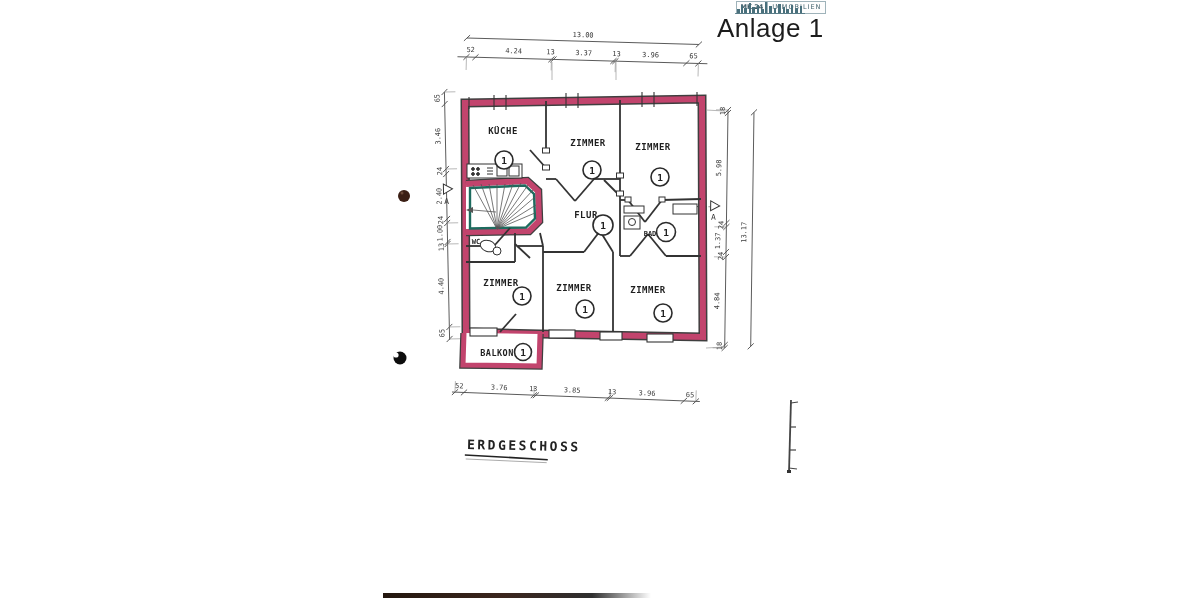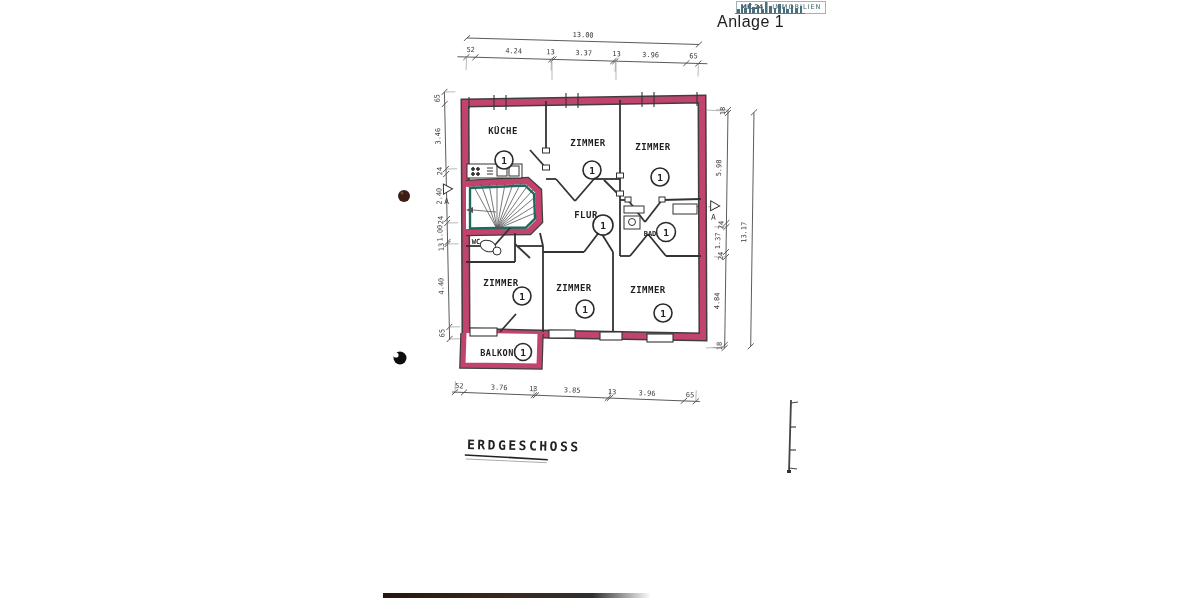--- a/index.html
+++ b/index.html
@@ -3,21 +3,21 @@
 <meta charset="utf-8">
 <style>
   html,body{margin:0;padding:0;}
   body{
     width:1200px;height:600px;position:relative;overflow:hidden;
     background:#ffffff;font-family:"Liberation Sans",sans-serif;
   }
   
   .anlage{
     position:absolute;left:717px;top:13px;
-    font-size:16px;color:#1c1c1c;letter-spacing:.5px;
+    font-size:26px;color:#1c1c1c;letter-spacing:.5px;
   }
   .logo{
     position:absolute;left:735px;top:1px;width:92px;
     display:flex;flex-direction:column;align-items:center;gap:0;
   }
   .logo-box{
     display:flex;border:1px solid #9fb3ba;background:#fdfdfd;
     font-family:"DejaVu Sans",sans-serif;font-size:6.5px;line-height:9px;
     color:#44646e;white-space:nowrap;
   }

